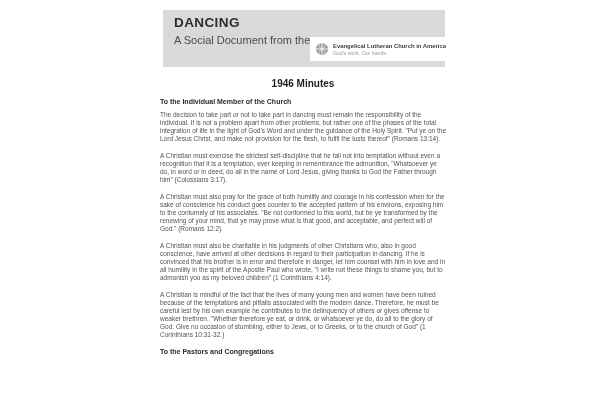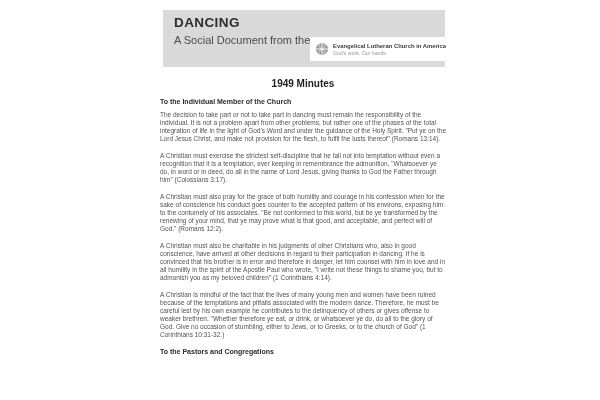--- a/index.html
+++ b/index.html
@@ -75,21 +75,21 @@
         </g>
       </svg>
     </span>
     <span class="logo-text">
       <span class="org-name">Evangelical Lutheran Church in America</span>
       <span class="tagline">God's work. Our hands.</span>
     </span>
   </div>
 
   <div class="content">
-    <h1 class="page-title">1949 Minutes</h1>
+    <h1 class="page-title">1946 Minutes</h1>
 
     <h2 class="section-heading">To the Individual Member of the Church</h2>
 
     <p class="body-paragraph">The decision to take part or not to take part in dancing must remain the responsibility of the individual. It is not a problem apart from other problems, but rather one of the phases of the total integration of life in the light of God's Word and under the guidance of the Holy Spirit. "Put ye on the Lord Jesus Christ, and make not provision for the flesh, to fulfil the lusts thereof" (Romans 13:14).</p>
     <p class="body-paragraph">A Christian must exercise the strictest self-discipline that he fall not into temptation without even a recognition that it is a temptation, ever keeping in remembrance the admonition, "Whatsoever ye do, in word or in deed, do all in the name of Lord Jesus, giving thanks to God the Father through him" (Colossians 3:17).</p>
     <p class="body-paragraph">A Christian must also pray for the grace of both humility and courage in his confession when for the sake of conscience his conduct goes counter to the accepted pattern of his environs, exposing him to the contumely of his associates. "Be not conformed to this world, but be ye transformed by the renewing of your mind, that ye may prove what is that good, and acceptable, and perfect will of God." (Romans 12:2).</p>
     <p class="body-paragraph">A Christian must also be charitable in his judgments of other Christians who, also in good conscience, have arrived at other decisions in regard to their participation in dancing. If he is convinced that his brother is in error and therefore in danger, let him counsel with him in love and in all humility in the spirit of the Apostle Paul who wrote, "I write not these things to shame you, but to admonish you as my beloved children" (1 Corinthians 4:14).</p>
     <p class="body-paragraph">A Christian is mindful of the fact that the lives of many young men and women have been ruined because of the temptations and pitfalls associated with the modern dance. Therefore, he must be careful lest by his own example he contributes to the delinquency of others or gives offense to weaker brethren. "Whether therefore ye eat, or drink, or whatsoever ye do, do all to the glory of God. Give no occasion of stumbling, either to Jews, or to Greeks, or to the church of God" (1 Corinthians 10:31-32.)</p>
 
     <h2 class="section-heading last">To the Pastors and Congregations</h2>

